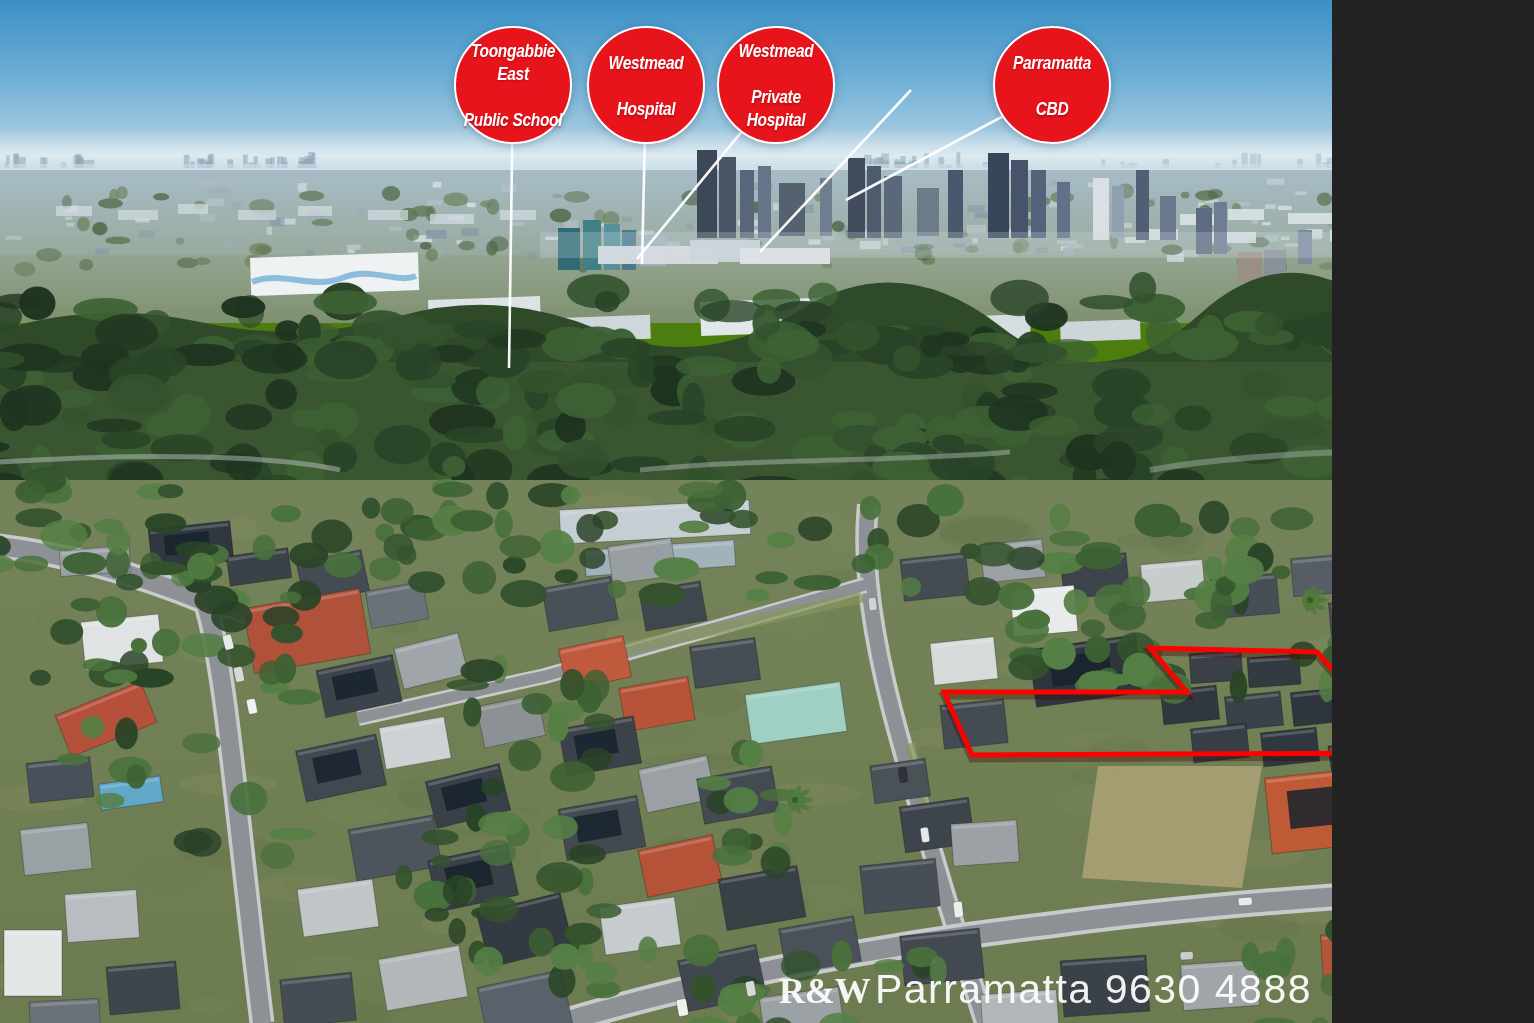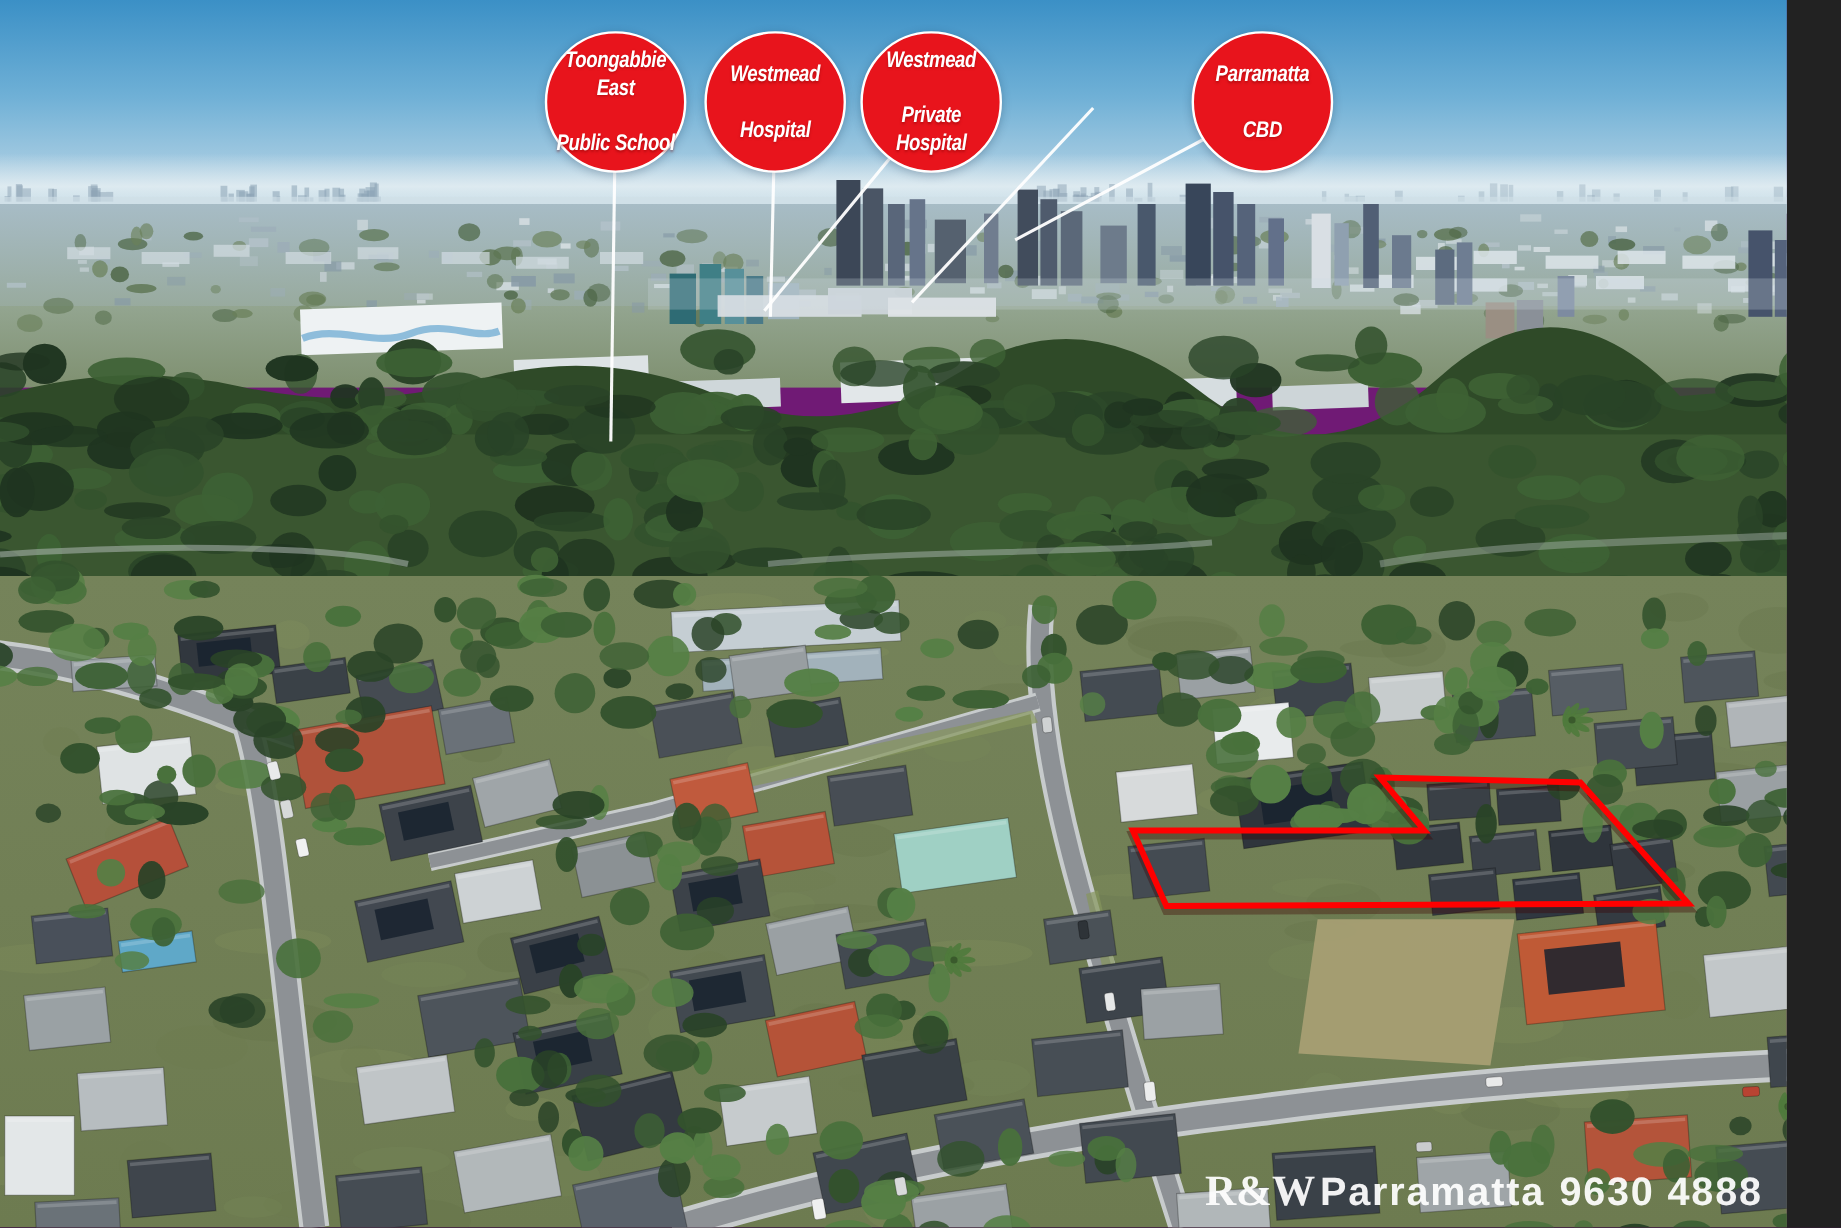--- a/index.html
+++ b/index.html
@@ -1,29 +1,29 @@
 <!DOCTYPE html>
 <html><head>
 <meta charset="utf-8">
 <style>
   html,body{margin:0;padding:0;background:#222;}
-  .stage{position:relative;width:1489px;height:1023px;overflow:hidden;
-         font-family:"Liberation Sans",sans-serif;background:#701a75;}
+  .stage{position:relative;width:1332px;height:1023px;overflow:hidden;
+         font-family:"Liberation Sans",sans-serif;background:#4d7c0f;}
   .stage svg{position:absolute;left:0;top:0;display:block;}
   .badge{position:absolute;width:118px;height:118px;border-radius:50%;
          box-sizing:border-box;border:2.5px solid #fff;
          display:flex;align-items:center;justify-content:center;text-align:center;
          box-shadow:0 2px 8px rgba(10,40,70,.28);}
   .badge-text{color:#fff;font-style:italic;font-weight:700;font-size:15.5px;
          line-height:19px;letter-spacing:-.3px;transform:scaleY(1.22);
          text-shadow:0 1px 2px rgba(120,0,0,.45);white-space:pre-line;width:112px;}
   .watermark{position:absolute;right:20px;bottom:10px;display:flex;align-items:baseline;
          white-space:nowrap;color:rgba(255,255,255,.93);}
   .wm-brand{font-family:"Liberation Serif",serif;font-weight:700;font-size:36px;letter-spacing:0;}
-  .wm-rest{font-size:33px;font-weight:700;letter-spacing:1.5px;margin-left:4px;}
+  .wm-rest{font-size:41px;font-weight:400;letter-spacing:1.5px;margin-left:4px;}
   .wm-rest .wm-phone{margin-left:12px;}
 </style>
 </head>
 <body>
 
 <div class="stage">
 
 <svg id="scene" width="1534" height="1023" viewBox="0 0 1534 1023">
   <defs>
     <linearGradient id="skyG" x1="0" y1="0" x2="0" y2="1">

